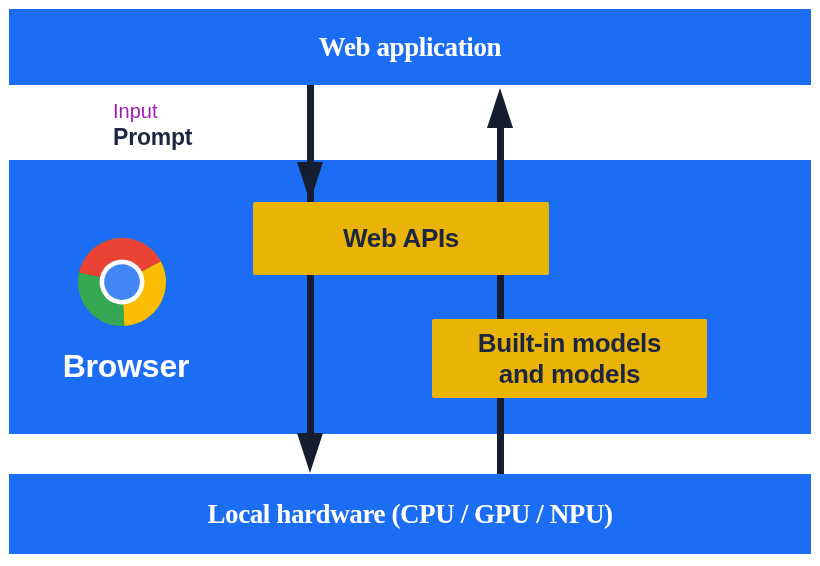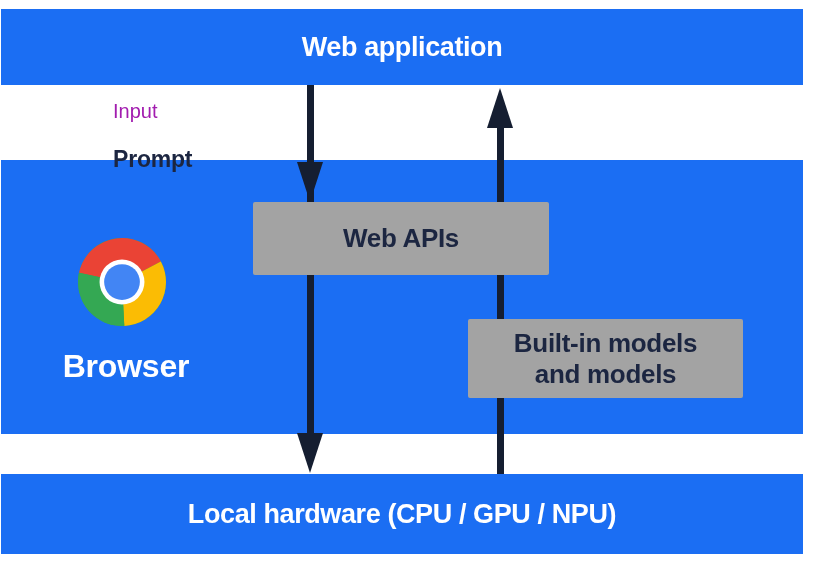--- a/index.html
+++ b/index.html
@@ -1,46 +1,46 @@
 <!DOCTYPE html>
 <html><head>
 <meta charset="utf-8">
 <style>
   html,body{margin:0;padding:0;background:#ffffff;}
   body{font-family:"Liberation Sans","DejaVu Sans",sans-serif;}
   .canvas{position:relative;width:820px;height:566px;background:#ffffff;overflow:hidden;}
 
   
-  .band{position:absolute;left:1px;width:802px;background:#1b6ef3;}
+  .band{position:absolute;left:9px;width:802px;background:#1b6ef3;font-family:Liberation Serif, serif;}
   .top-bar{top:9px;height:76px;display:flex;align-items:center;justify-content:center;}
   .mid-region{top:160px;height:274px;}
   .bottom-bar{top:474px;height:80px;display:flex;align-items:center;justify-content:center;}
   .bar-label{color:#ffffff;font-weight:700;font-size:27px;letter-spacing:-0.4px;}
 
   
   .io-left{position:absolute;left:113px;top:100px;text-align:left;z-index:1;}
   .io-right{position:absolute;right:45px;top:100px;text-align:right;z-index:1;}
   .io-title{font-size:20px;line-height:23px;color:#a21caf;}
-  .io-value{font-size:23px;line-height:28px;font-weight:700;color:#1c2641;letter-spacing:-0.2px;margin-top:22px;}
+  .io-value{font-size:23px;line-height:28px;font-weight:700;color:#1c2641;letter-spacing:-0.2px;}
 
   
   .arrow-line{position:absolute;width:7px;background:#151e31;z-index:2;}
   .down-line{left:307px;top:85px;height:352px;}
   .up-line{left:497px;top:128px;height:346px;}
   .arrow-head{position:absolute;width:0;height:0;border-left:13px solid transparent;border-right:13px solid transparent;z-index:2;}
   .head-down{border-top:40px solid #151e31;}
   .head-up{border-bottom:40px solid #151e31;}
   .head-mid{left:297px;top:162px;}
   .head-bottom{left:297px;top:433px;}
   .head-top{left:487px;top:88px;}
 
   
-  .ybox{position:absolute;background:#a3a3a3;z-index:3;display:flex;flex-direction:column;align-items:center;justify-content:center;color:#1c2641;font-weight:700;font-size:26px;letter-spacing:-0.3px;text-align:center;border-radius:2px;}
+  .ybox{position:absolute;background:#eab308;z-index:3;display:flex;flex-direction:column;align-items:center;justify-content:center;color:#1c2641;font-weight:700;font-size:26px;letter-spacing:-0.3px;text-align:center;border-radius:2px;}
   .web-apis-box{left:253px;top:202px;width:296px;height:73px;}
-  .builtin-box{left:432px;top:319px;width:275px;height:79px;line-height:31px;margin-left:36px;}
+  .builtin-box{left:432px;top:319px;width:275px;height:79px;line-height:31px;}
 
   
   .chrome{position:absolute;left:78px;top:238px;width:88px;height:88px;z-index:2;}
   .browser-label{position:absolute;left:62px;top:348px;width:128px;text-align:center;color:#ffffff;font-weight:700;font-size:32px;z-index:2;letter-spacing:-0.2px;}
 </style>
 </head>
 <body>
 
 <div class="canvas">
 

